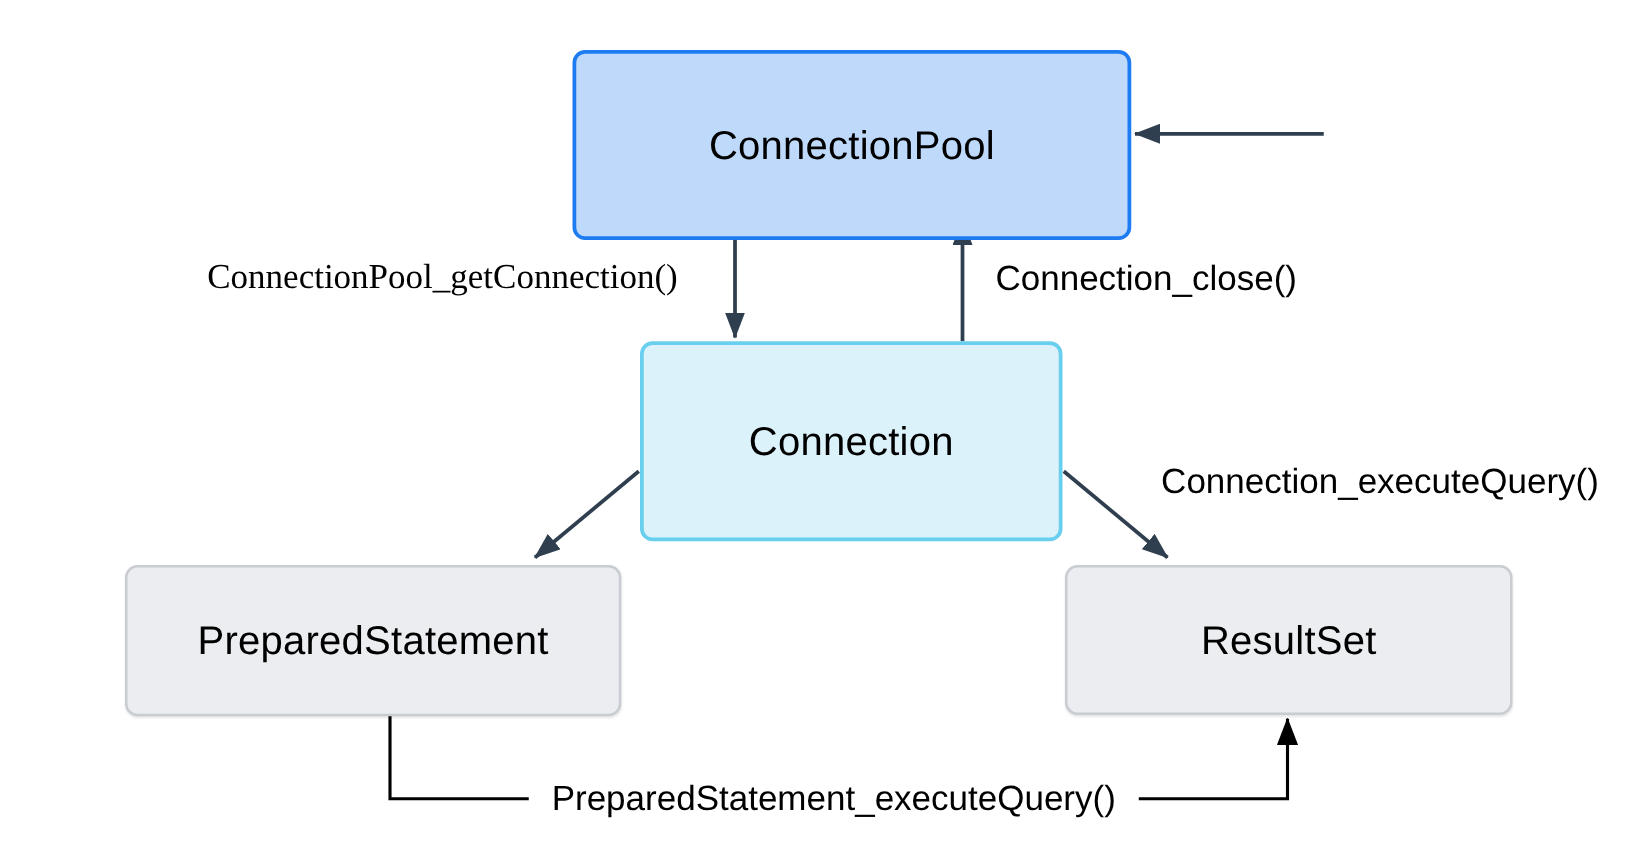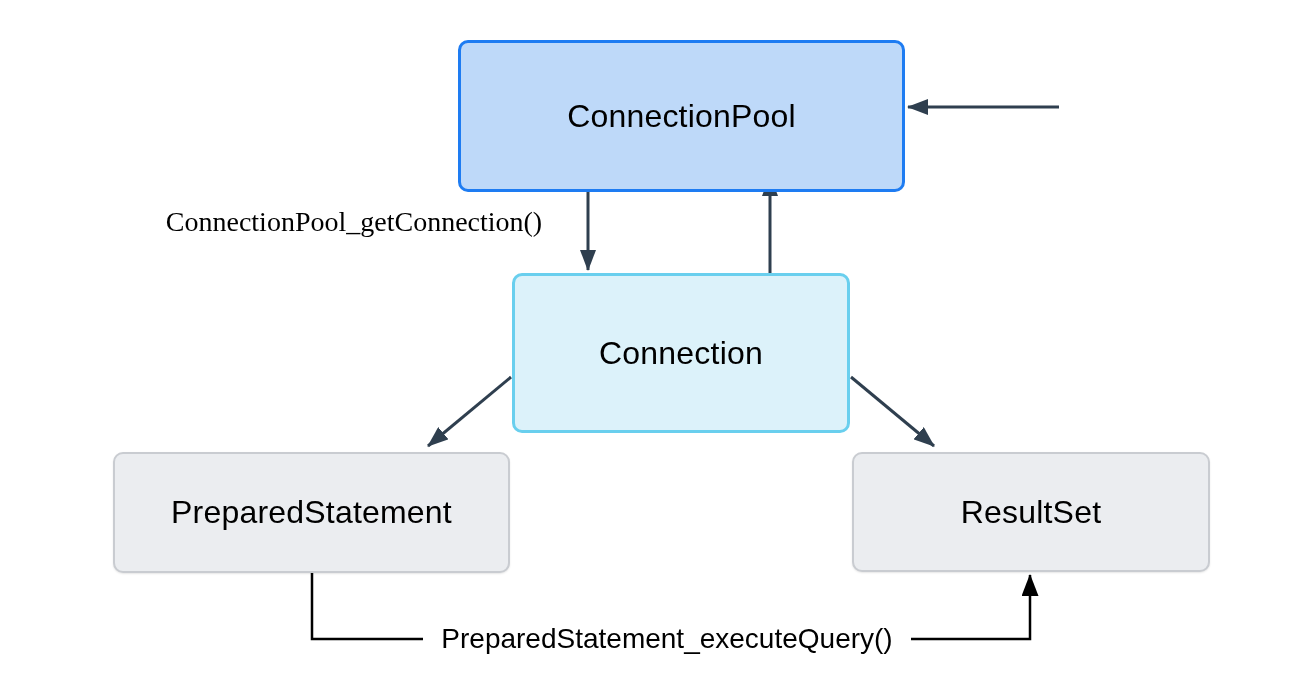--- a/index.html
+++ b/index.html
@@ -39,21 +39,21 @@
   .node-connection{
     left:512px;top:273px;width:338px;height:160px;
     background:var(--color-connection-fill,#dcf2fa);
     border:3px solid var(--color-connection-border,#69cfee);
   }
   .node-gray{
     background:var(--color-gray-fill,#ebedf0);
     border:2px solid var(--color-gray-border,#c9ccd1);
     box-shadow:0 1px 2px rgba(0,0,0,.10);
   }
-  .node-prepared{left:113px;top:452px;width:397px;height:121px;align-items:center;}
+  .node-prepared{left:100px;top:452px;width:397px;height:121px;align-items:center;}
   .node-resultset{left:852px;top:452px;width:358px;height:120px;}
 
   .edge-label{
     position:absolute;
     transform:translate(-50%,-50%);
     font-size:28px;color:var(--color-text,#000000);
     white-space:nowrap;
     background:transparent;
   }
   .lbl-getconnection{left:354px;top:222px;font-family:Liberation Serif, serif;}
@@ -98,15 +98,17 @@
 
   <div class="node node-gray node-prepared">
     <span>PreparedStatement</span>
   </div>
 
   <div class="node node-gray node-resultset">
     <span>ResultSet</span>
   </div>
 
   <div class="edge-label lbl-getconnection">ConnectionPool_getConnection()</div>
+  <div class="edge-label lbl-close">Connection_close()</div>
+  <div class="edge-label lbl-executequery">Connection_executeQuery()</div>
   <div class="edge-label lbl-ps-executequery">PreparedStatement_executeQuery()</div>
 
 </div>
 
 </body></html>

